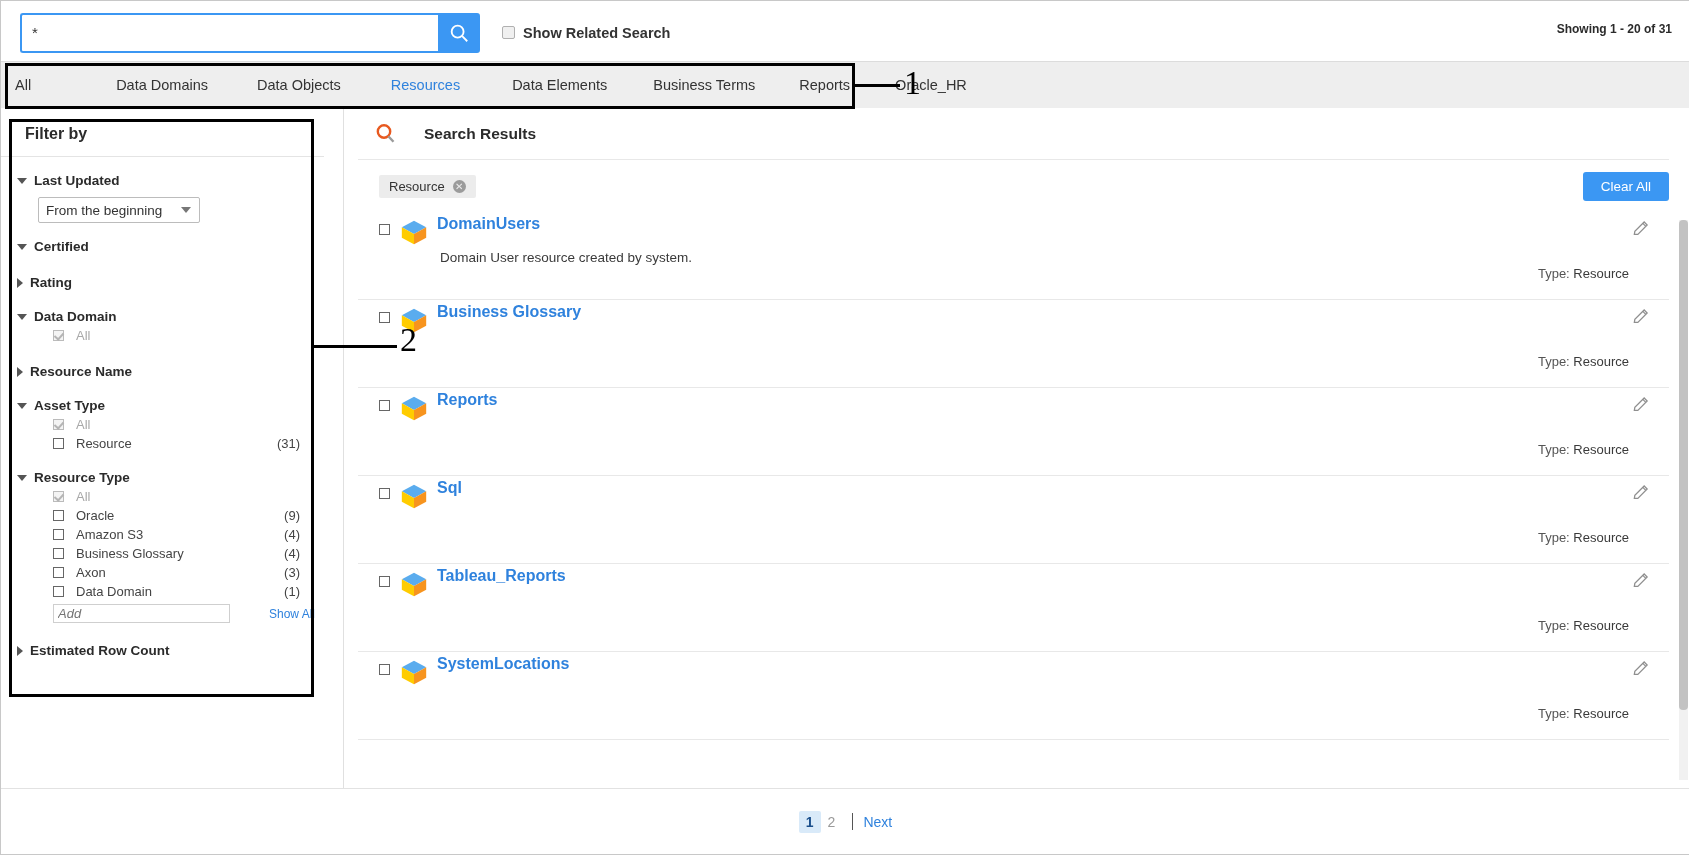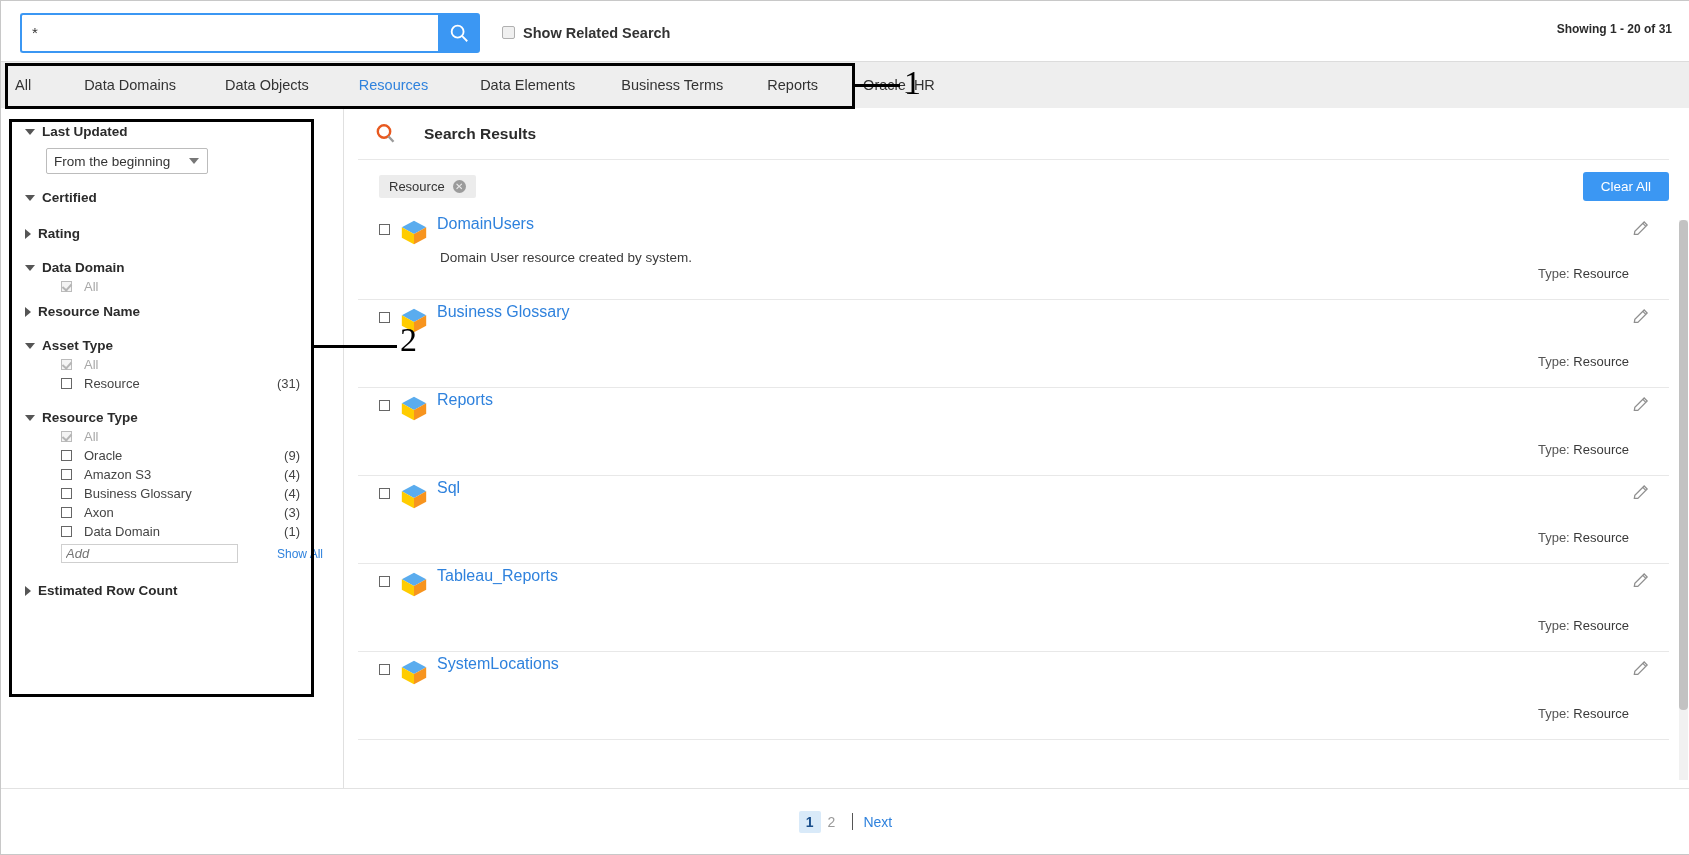--- a/index.html
+++ b/index.html
@@ -127,21 +127,21 @@
     padding: 0;
     position: relative;
   }
   .filter-title {
     font-size: 16px; font-weight: bold; color: #2b2b2b;
     padding: 17px 0 13px 24px;
     border-bottom: 1px solid #e4e4e4;
     margin-right: 19px;
   }
   .facet {
-    padding: 0 0 0 24px;
+    padding: 0 0 0 16px;
     margin-top: 16px;
   }
   .facet-head {
     display: flex; align-items: center; gap: 7px;
     font-size: 13.5px; font-weight: bold; color: #2b2b2b;
     cursor: pointer;
   }
   .caret-down {
     width: 0; height: 0;
     border-left: 5px solid transparent;
@@ -296,21 +296,21 @@
   }
   .row-cb {
     position: absolute; left: 21px; top: 12px;
     width: 11px; height: 11px;
     border: 1px solid #666; background: #fff;
     cursor: pointer;
   }
   .cube { position: absolute; left: 41px; top: 5px; }
   .row-name {
     position: absolute; left: 79px; top: 3px;
-    font-size: 16px; font-weight: normal; color: #2f82dd;
+    font-size: 16px; font-weight: bold; color: #2f82dd;
     cursor: pointer;
   }
   .row-desc {
     position: absolute; left: 82px; top: 38px;
     font-size: 13.5px; color: #3a3a3a;
   }
   .row-type {
     position: absolute; right: 40px; top: 54px;
     font-size: 13px; color: #555;
   }
@@ -369,21 +369,21 @@
       <span class="cb-plain"></span>
       <span class="related-label">Show Related Search</span>
     </div>
     <div class="showing">Showing 1 - 20 of 31</div>
   </div>
 
   <div class="tabbar">
     <div class="tab" style="margin-left:14px;">
       <span>All</span>
     </div>
-    <div class="tab" style="margin-left:53px;">
+    <div class="tab" style="margin-left:85px;">
       <span>Data Domains</span>
     </div>
     <div class="tab" style="margin-left:49px;">
       <span>Data Objects</span>
     </div>
     <div class="tab active" style="margin-left:50px;">
       <span>Resources</span>
     </div>
     <div class="tab" style="margin-left:52px;">
       <span>Data Elements</span>
@@ -395,20 +395,21 @@
       <span>Reports</span>
     </div>
     <div class="tab" style="margin-left:45px;">
       <span>Oracle_HR</span>
     </div>
   </div>
 
   <div class="body-area">
 
     <div class="sidebar">
+      <div class="filter-title">Filter by</div>
 
       <div class="facet">
         <div class="facet-head">
           <span class="caret-down"></span>
           <span>Last Updated</span>
         </div>
         <div class="select-box sel-lastupd">
           <span>From the beginning</span>
           <span class="cd"></span>
         </div>
@@ -432,21 +433,21 @@
         <div class="facet-head">
           <span class="caret-down"></span>
           <span>Data Domain</span>
         </div>
         <div class="facet-opt disabled">
           <span class="cbx"></span>
           <span>All</span>
         </div>
       </div>
 
-      <div class="facet" style="margin-top:10px;">
+      <div class="facet" style="margin-top:21px;">
         <div class="facet-head">
           <span class="caret-right"></span>
           <span>Resource Name</span>
         </div>
       </div>
 
       <div class="facet" style="margin-top:19px;text-align:center;">
         <div class="facet-head">
           <span class="caret-down"></span>
           <span>Asset Type</span>

